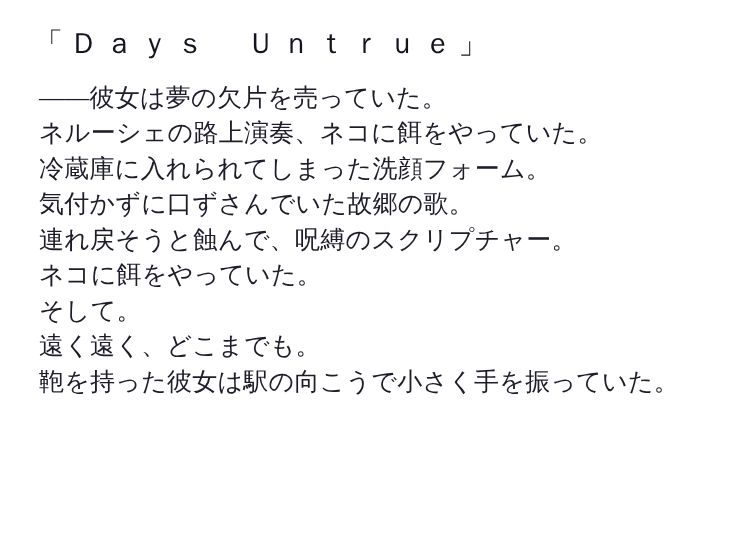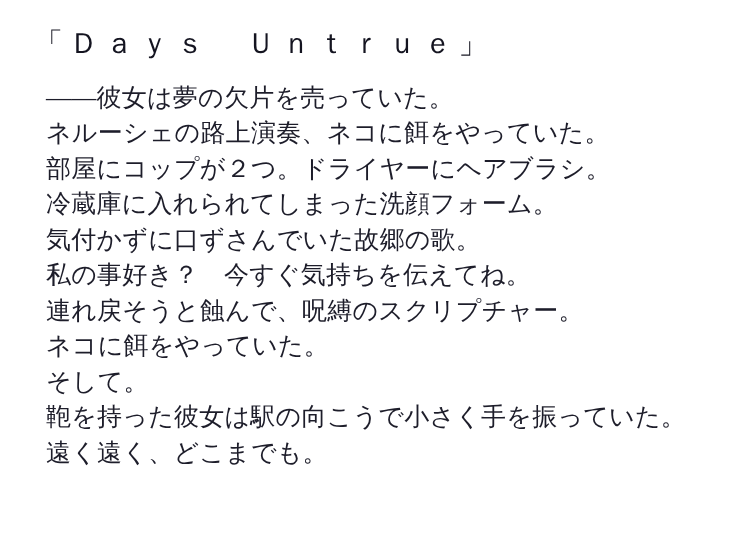--- a/index.html
+++ b/index.html
@@ -24,44 +24,42 @@
   .poem-title {
     font-size: 29px;
     letter-spacing: 0.22em;
     color: #141420;
     margin: 0 0 14px 0;
     font-weight: normal;
     line-height: 1.5;
     white-space: pre;
   }
   .poem-body {
-    margin: 12px;
+    margin: 5px;
     padding: 0;
     list-style: none;
   }
   .poem-line {
     font-size: 25px;
     line-height: 1.42;
     color: #1d1d2a;
     letter-spacing: 0.01em;
     white-space: pre;
     margin: 0;
   }
 </style>
 </head>
 <body>
 
 <div class="page">
   <h1 class="poem-title">「Ｄａｙｓ　Ｕｎｔｒｕｅ」</h1>
   <div class="poem-body">
     <p class="poem-line">――彼女は夢の欠片を売っていた。</p>
     <p class="poem-line">ネルーシェの路上演奏、ネコに餌をやっていた。</p>
-    <p class="poem-line">部屋にコップが２つ。ドライヤーにヘアブラシ。</p>
     <p class="poem-line">冷蔵庫に入れられてしまった洗顔フォーム。</p>
     <p class="poem-line">気付かずに口ずさんでいた故郷の歌。</p>
-    <p class="poem-line">私の事好き？　今すぐ気持ちを伝えてね。</p>
     <p class="poem-line">連れ戻そうと蝕んで、呪縛のスクリプチャー。</p>
     <p class="poem-line">ネコに餌をやっていた。</p>
     <p class="poem-line">そして。</p>
+    <p class="poem-line">遠く遠く、どこまでも。</p>
     <p class="poem-line">鞄を持った彼女は駅の向こうで小さく手を振っていた。</p>
-    <p class="poem-line">遠く遠く、どこまでも。</p>
   </div>
 </div>
 
 </body></html>

